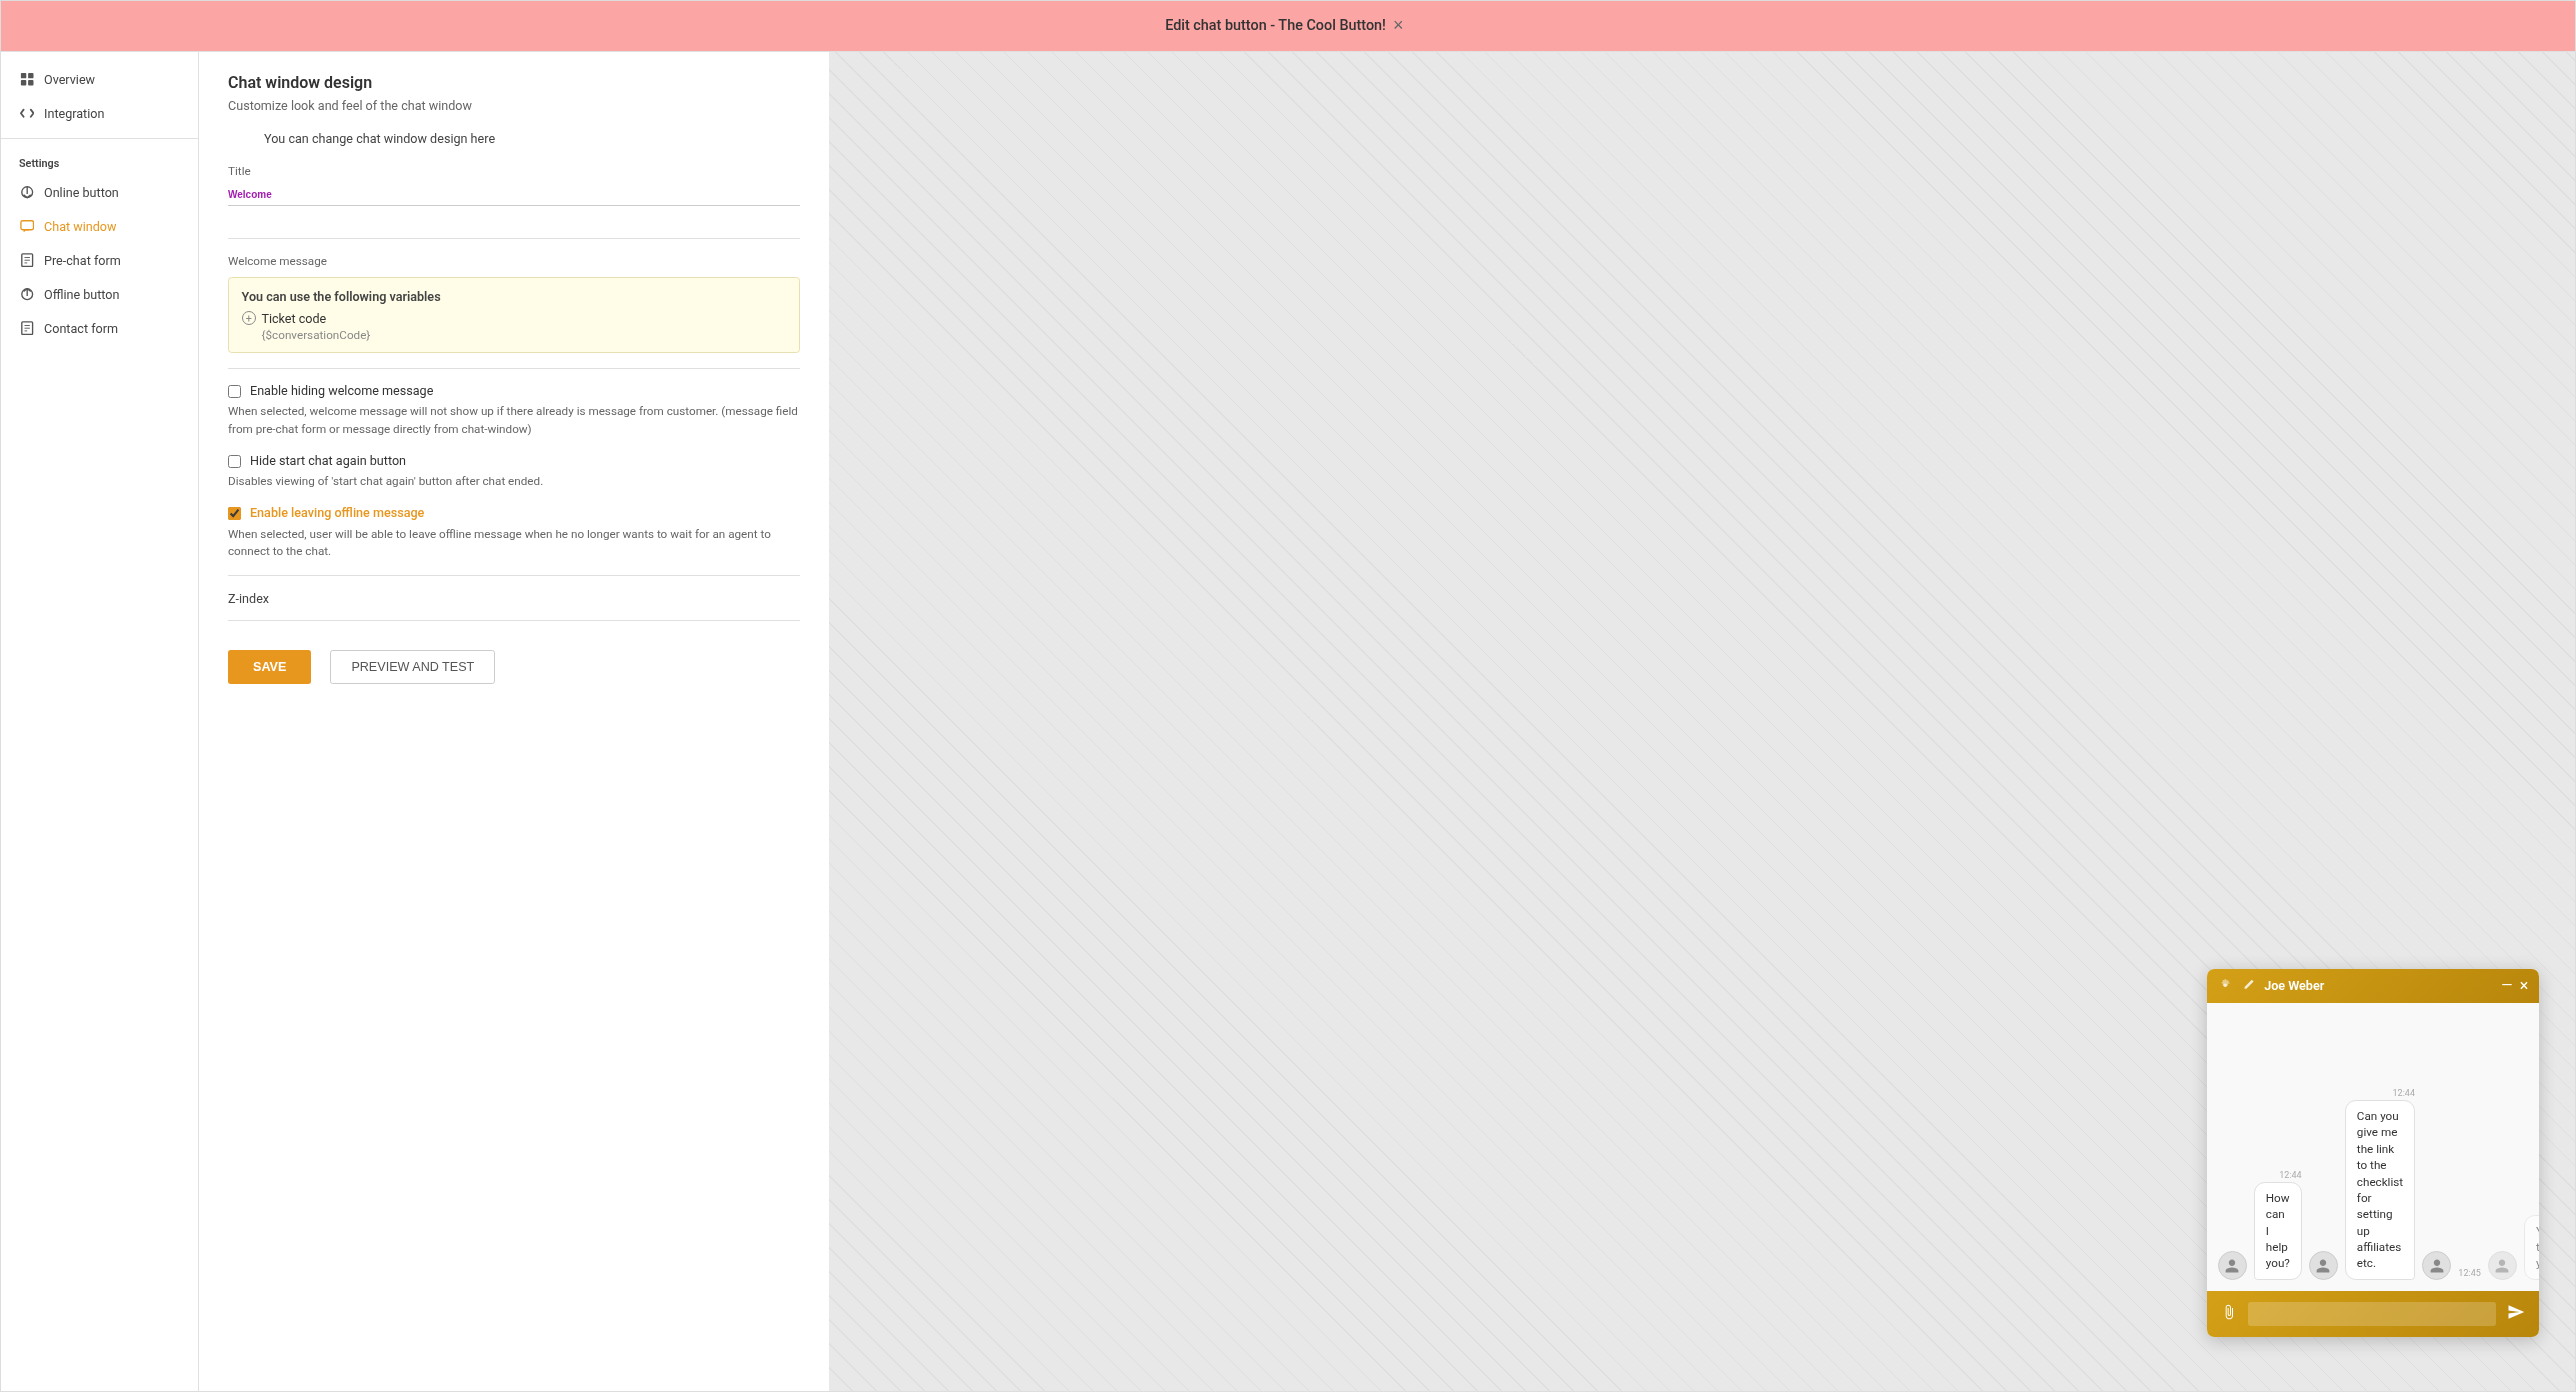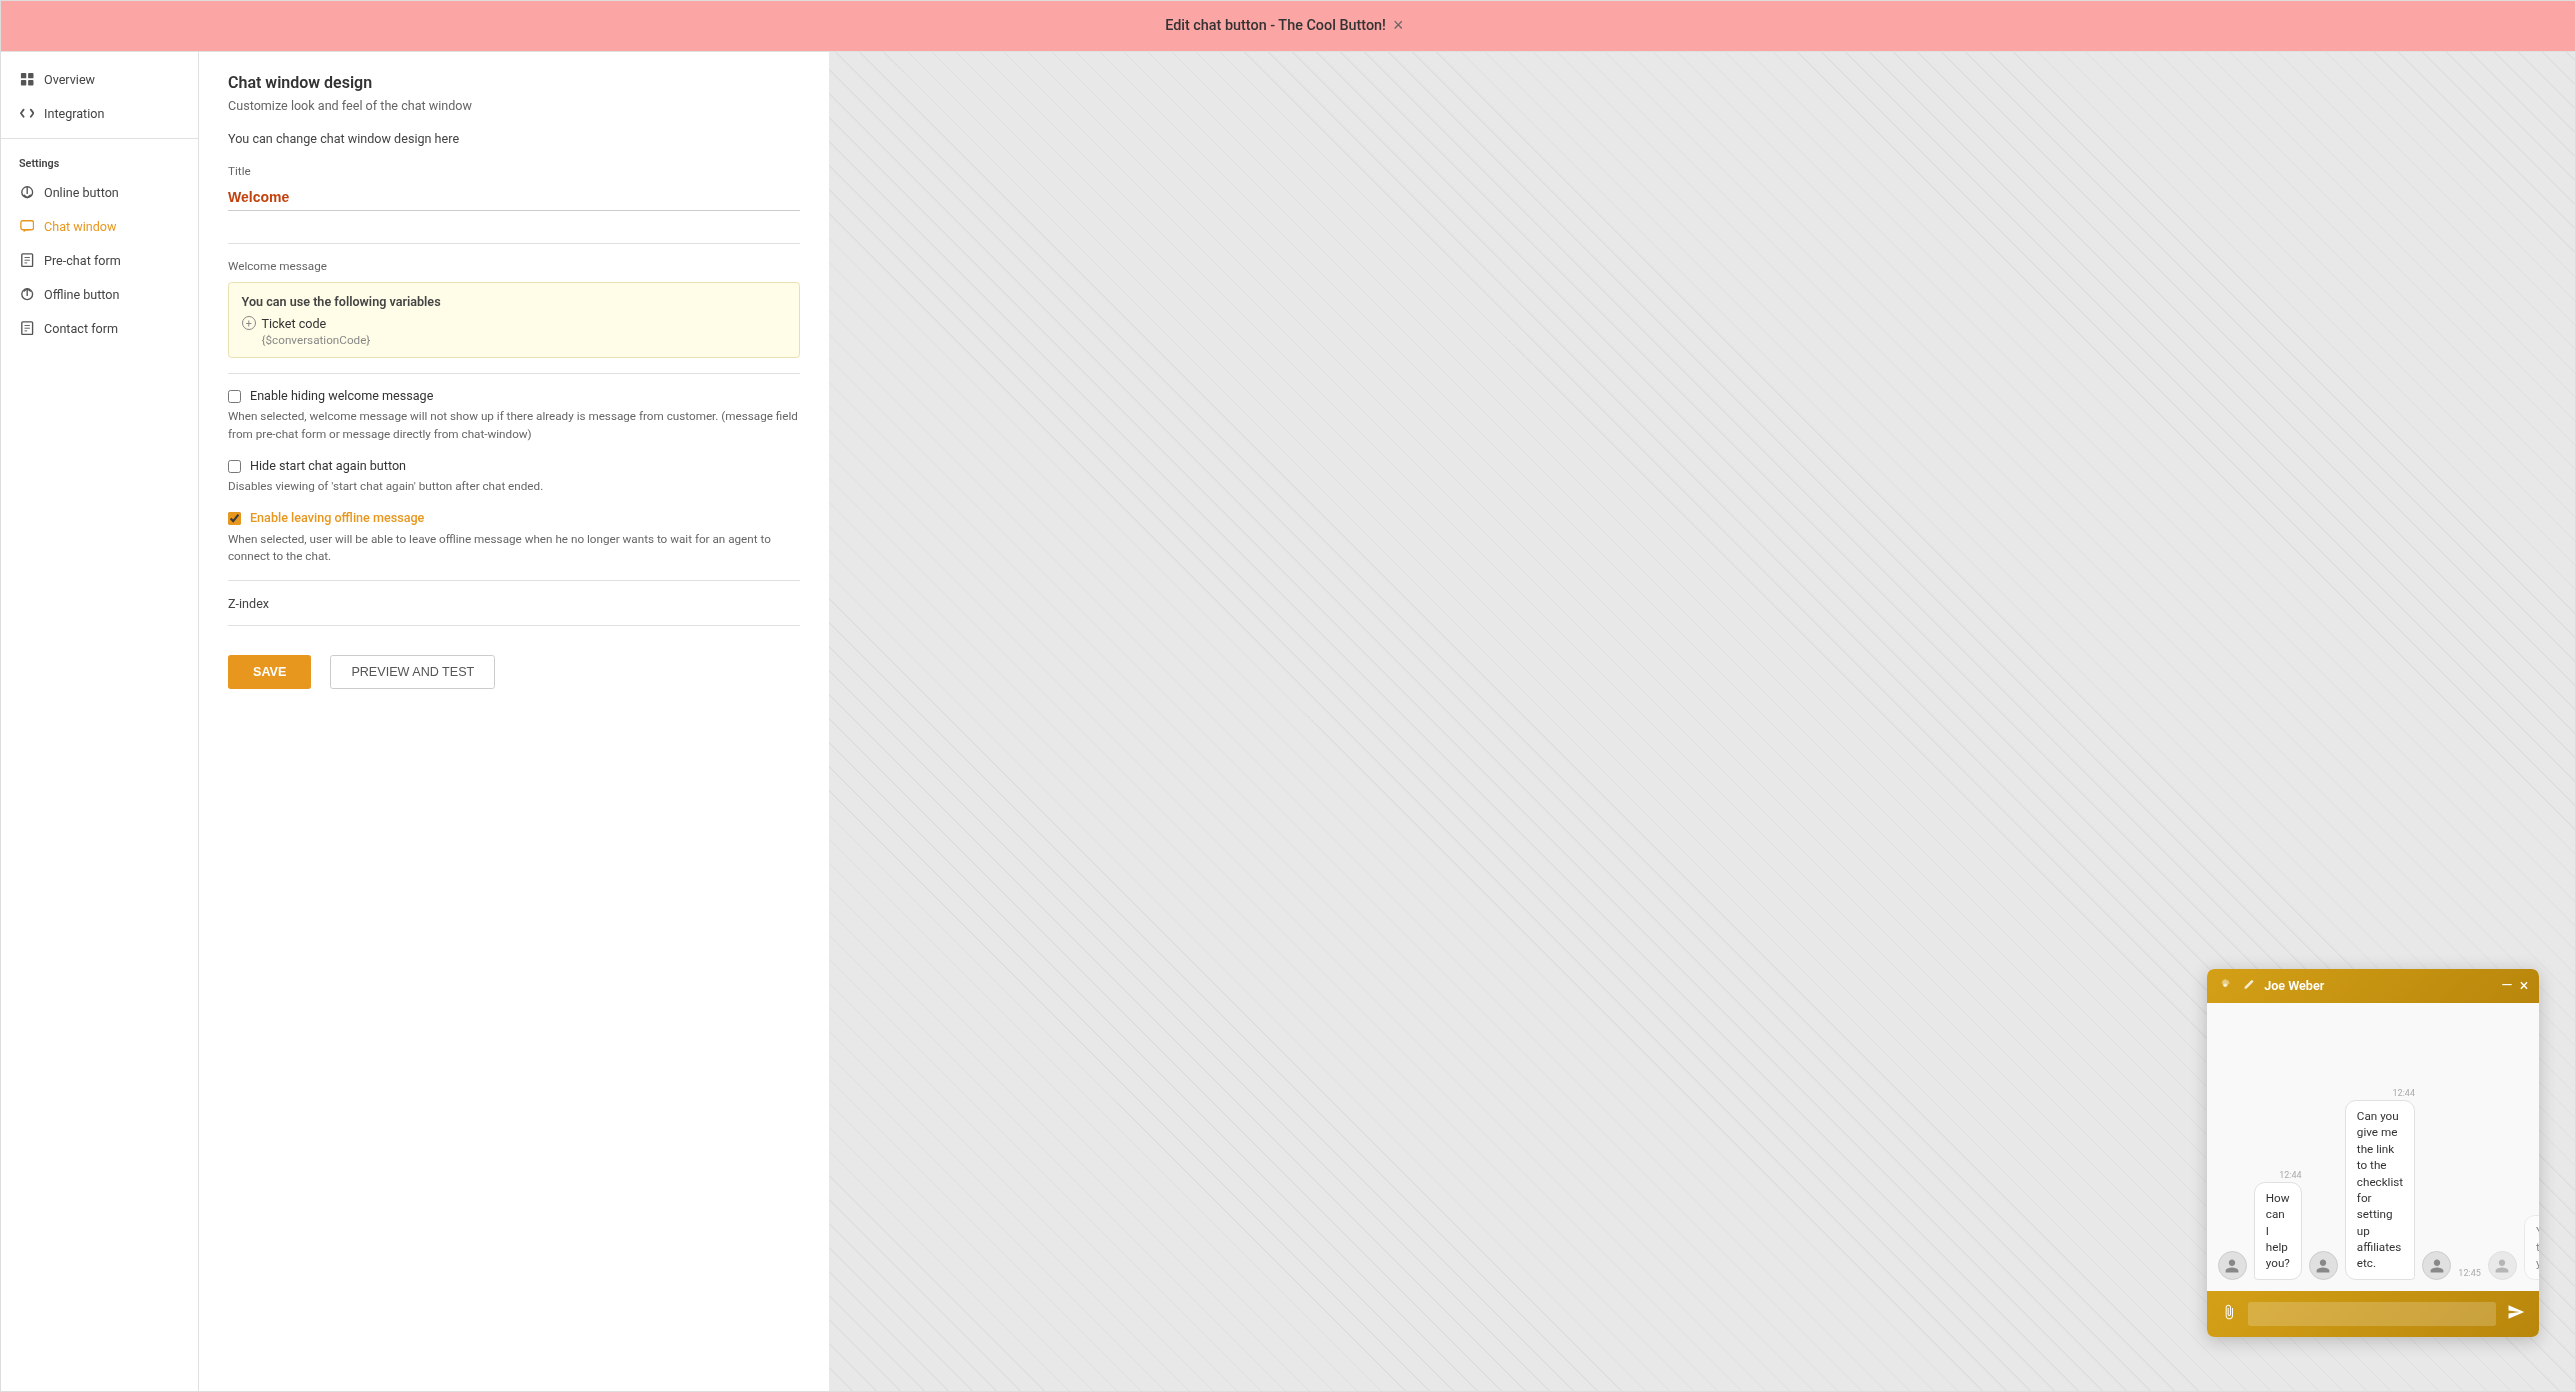--- a/index.html
+++ b/index.html
@@ -109,36 +109,37 @@
     .section-subtitle {
       font-size: 12.6px;
       color: #666;
       margin-bottom: 18px;
     }
 
     .section-desc {
       font-size: 12.6px;
       color: #444;
       margin-bottom: 18px;
+      margin-left: 36px;
     }
 
     .form-label {
       font-size: 11.7px;
       color: #666;
       margin-bottom: 5.4px;
     }
 
     .form-input {
       width: 100%;
       border: none;
       border-bottom: 0.9px solid #ccc;
       padding: 5.4px 0;
-      font-size: 14px;
+      font-size: 10px;
       font-weight: 600;
-      color: #c2410c;
+      color: #a21caf;
       outline: none;
       margin-bottom: 18px;
     }
 
     .divider {
       border: none;
       border-top: 0.9px solid #e0e0e0;
       margin: 14.4px 0;
     }
 

